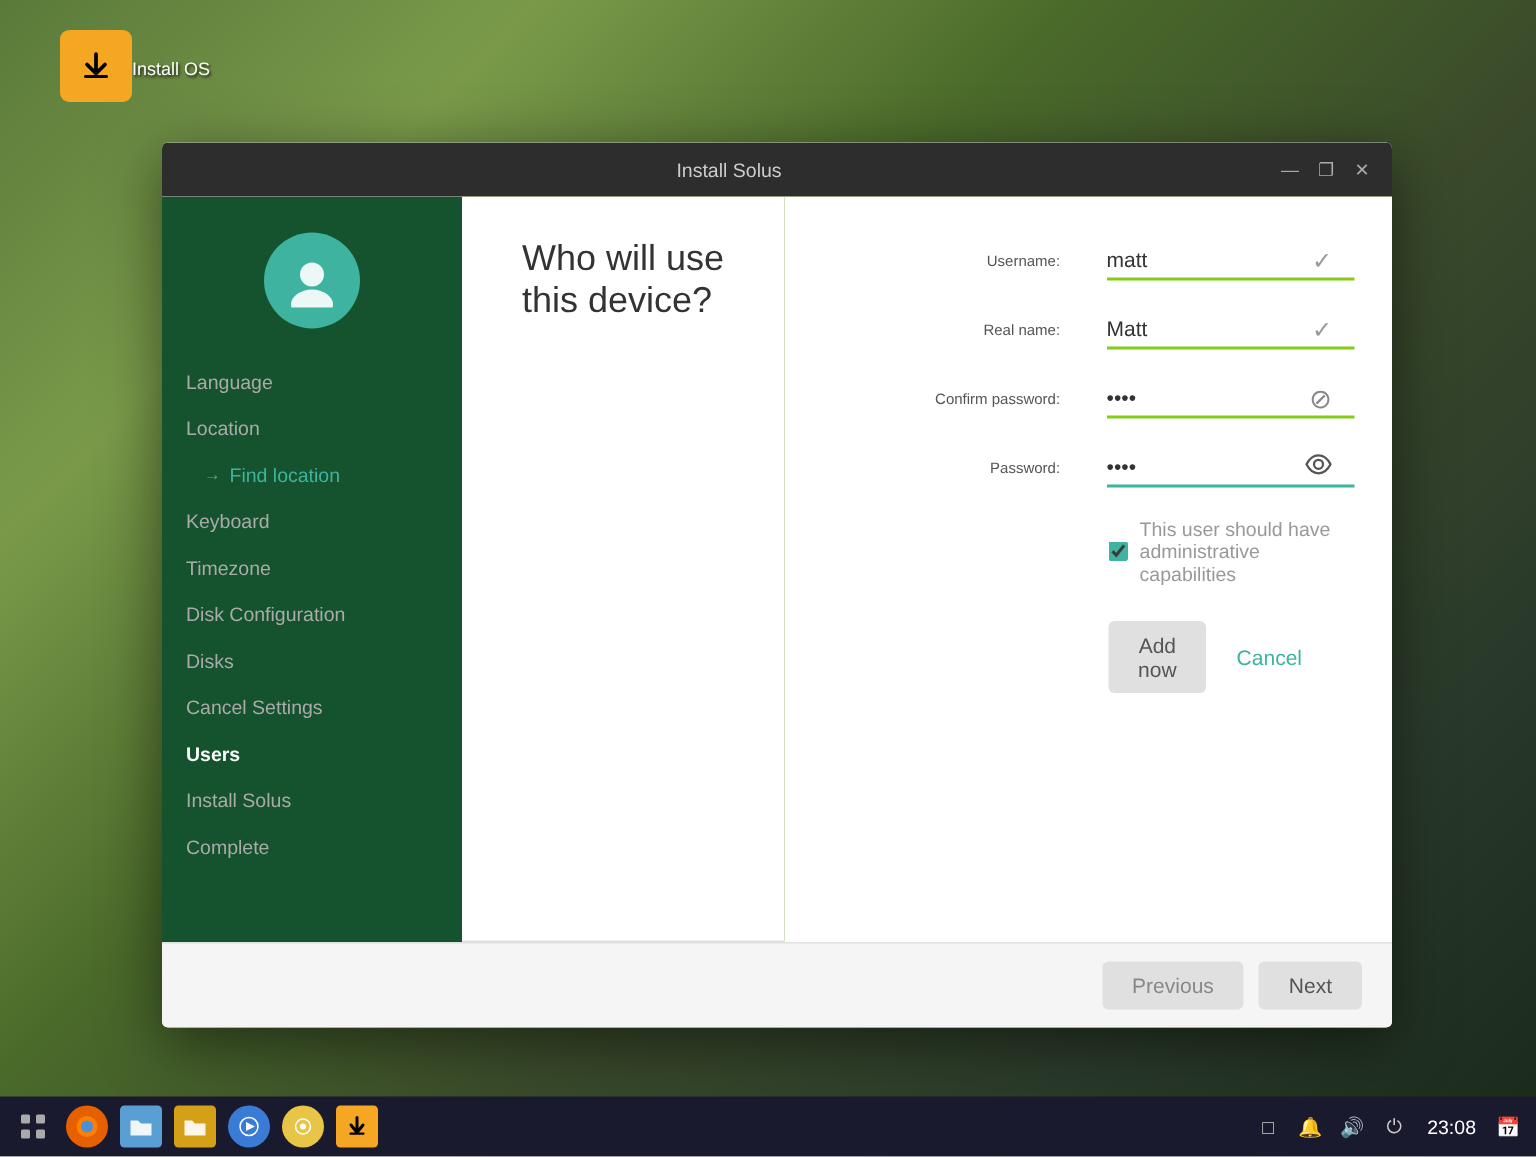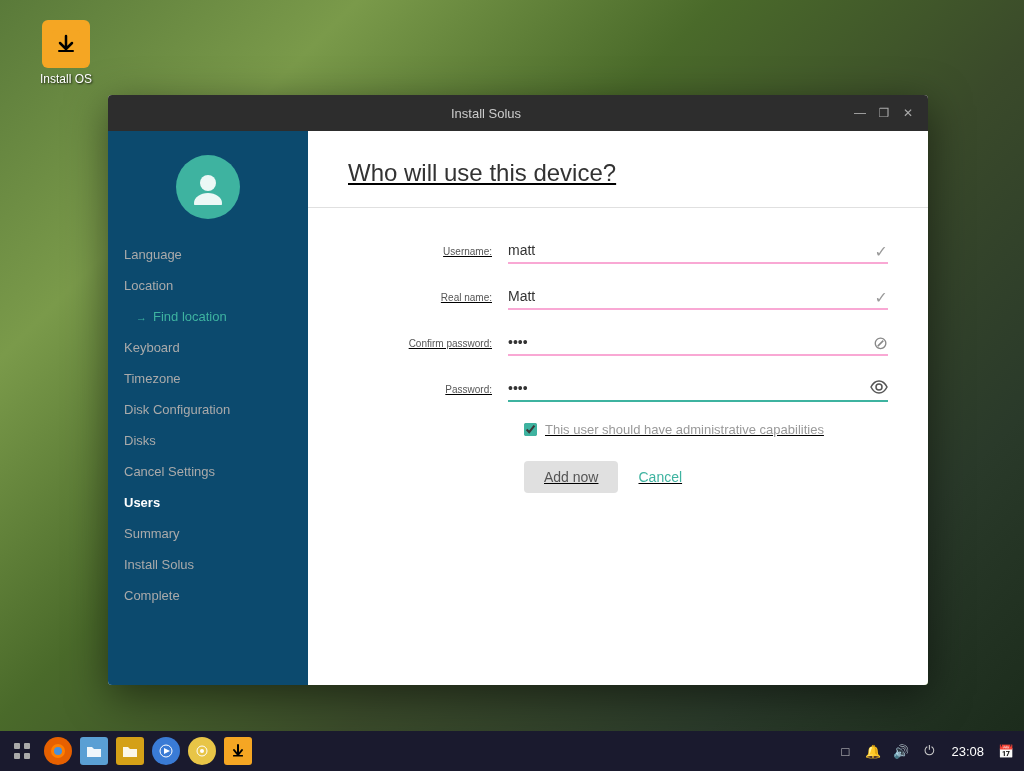--- a/index.html
+++ b/index.html
@@ -18,21 +18,20 @@
       background: linear-gradient(135deg, #5a7a3a 0%, #7a9a4a 20%, #4a6a2a 40%, #3a4a2a 60%, #2a3a2a 80%, #1a2a1a 100%);
       position: relative;
     }
 
     
     .desktop-icon {
       position: absolute;
       top: 20px;
       left: 40px;
       display: flex;
-      flex-direction: column;
       align-items: center;
       cursor: pointer;
       color: white;
       text-shadow: 1px 1px 2px rgba(0,0,0,0.8);
     }
     .desktop-icon-img {
       width: 48px;
       height: 48px;
       background: #f5a623;
       border-radius: 6px;
@@ -145,21 +144,21 @@
     
     .window-body {
       display: flex;
       flex: 1;
       overflow: hidden;
     }
 
     
     .sidebar {
       width: 200px;
-      background: #0c4a6e;
+      background: #14532d;
       display: flex;
       flex-direction: column;
       padding: 0;
       flex-shrink: 0;
     }
 
     .sidebar-avatar {
       display: flex;
       justify-content: center;
       padding: 24px 0 20px;
@@ -206,23 +205,22 @@
       flex-direction: column;
       align-items: center;
       gap: 8px;
     }
 
     
     .main-content {
       flex: 1;
       background: #4d7c0f;
       display: flex;
-      flex-direction: column;
+      flex-direction: row;
       overflow: hidden;
-      text-decoration: underline;
     }
 
     .main-header {
       padding: 28px 40px 20px;
       background: white;
       border-bottom: 1px solid #e0e0e0;
     }
     .main-title {
       font-size: 24px;
       font-weight: 300;
@@ -248,26 +246,27 @@
       color: #555;
       flex-shrink: 0;
     }
     .form-field {
       flex: 1;
       position: relative;
     }
     .form-input {
       width: 100%;
       border: none;
-      border-bottom: 2px solid #f9a8d4;
+      border-bottom: 2px solid #84cc16;
       padding: 4px 30px 4px 0;
       font-size: 14px;
       color: #333;
       background: transparent;
       outline: none;
+      margin-left: 15px;
     }
     .form-input.active {
       border-bottom-color: #3eb3a0;
     }
     .form-input-icon {
       position: absolute;
       right: 0;
       top: 50%;
       transform: translateY(-50%);
       color: #999;
@@ -397,23 +396,20 @@
             <span>Disk Configuration</span>
           </div>
           <div class="sidebar-item">
             <span>Disks</span>
           </div>
           <div class="sidebar-item">
             <span>Cancel Settings</span>
           </div>
           <div class="sidebar-item active">
             <span>Users</span>
-          </div>
-          <div class="sidebar-item">
-            <span>Summary</span>
           </div>
           <div class="sidebar-item">
             <span>Install Solus</span>
           </div>
           <div class="sidebar-item">
             <span>Complete</span>
           </div>
         </nav>
 
         <div class="sidebar-bottom">
@@ -472,20 +468,24 @@
           </div>
 
           <div class="form-buttons">
             <button class="btn-add">Add now</button>
             <button class="btn-cancel">Cancel</button>
           </div>
         </div>
       </div>
     </div>
 
+    <div class="window-footer">
+      <button class="btn-nav">Previous</button>
+      <button class="btn-nav next">Next</button>
+    </div>
   </div>
 
   <div class="taskbar">
     <div class="taskbar-left">
       <div class="taskbar-icon grid">
         <svg width="18" height="18" viewBox="0 0 18 18" fill="none">
           <rect x="1" y="1" width="6" height="6" rx="1" fill="#aaa"></rect>
           <rect x="11" y="1" width="6" height="6" rx="1" fill="#aaa"></rect>
           <rect x="1" y="11" width="6" height="6" rx="1" fill="#aaa"></rect>
           <rect x="11" y="11" width="6" height="6" rx="1" fill="#aaa"></rect>

